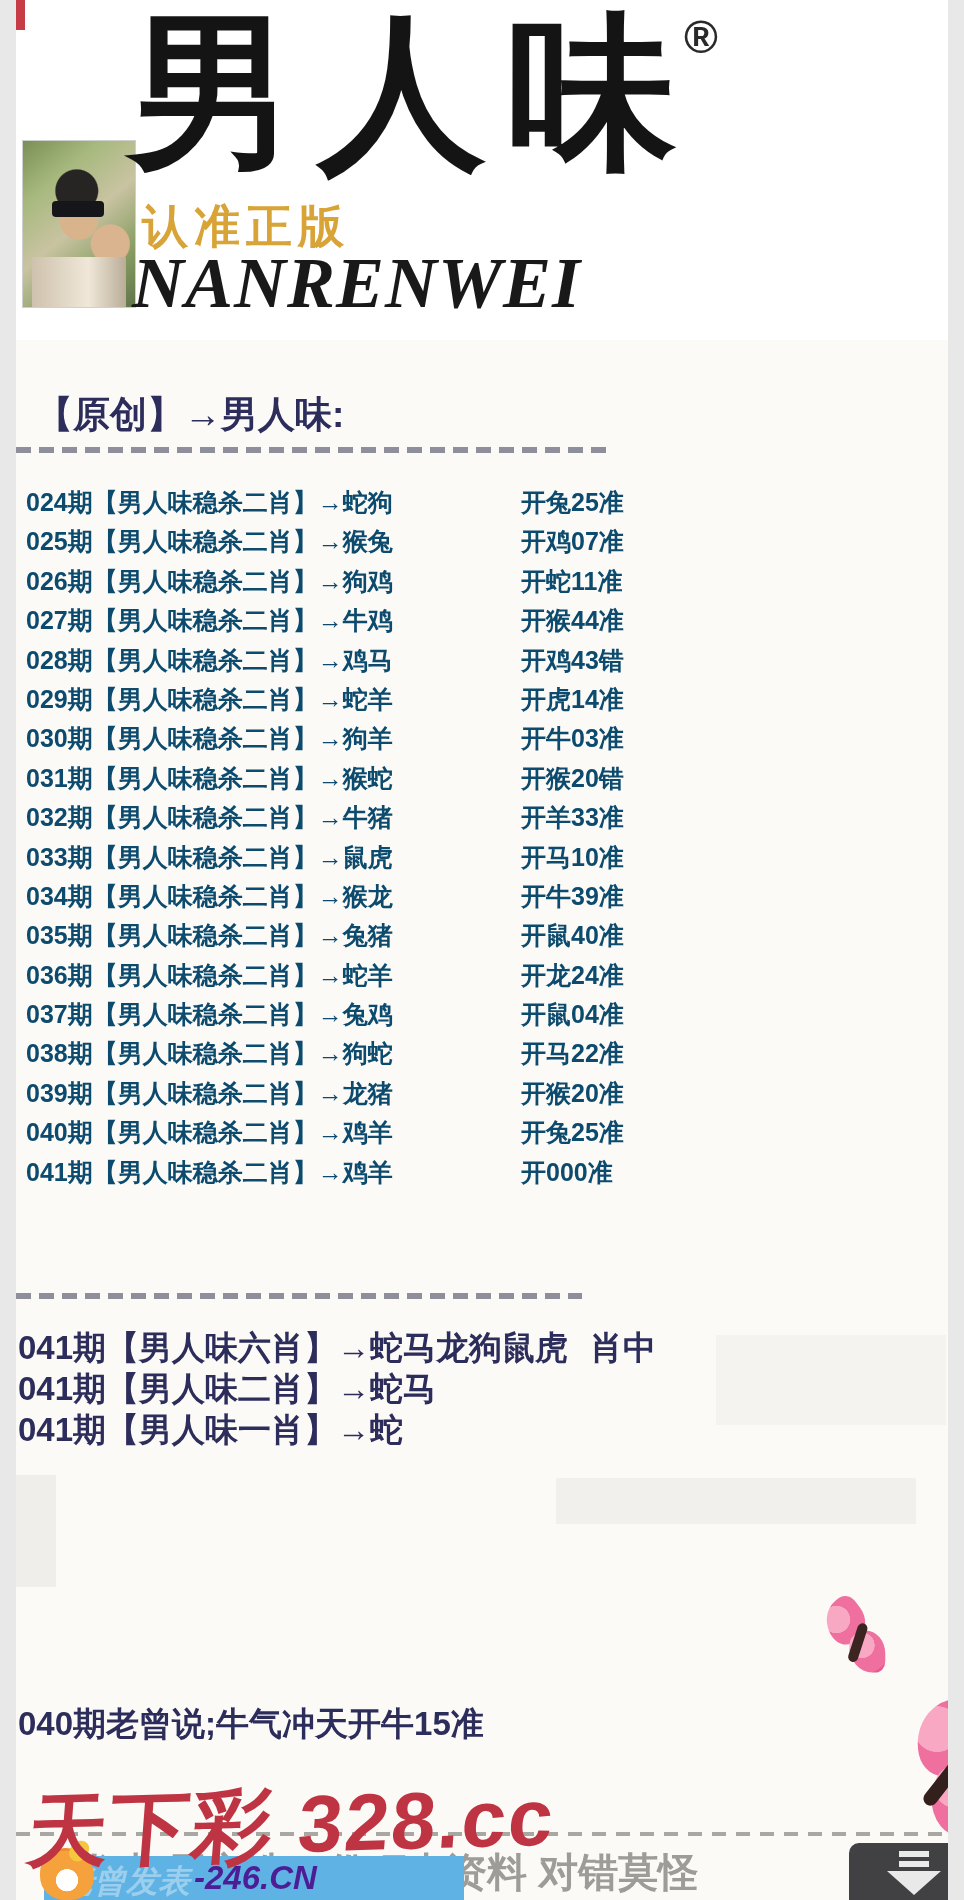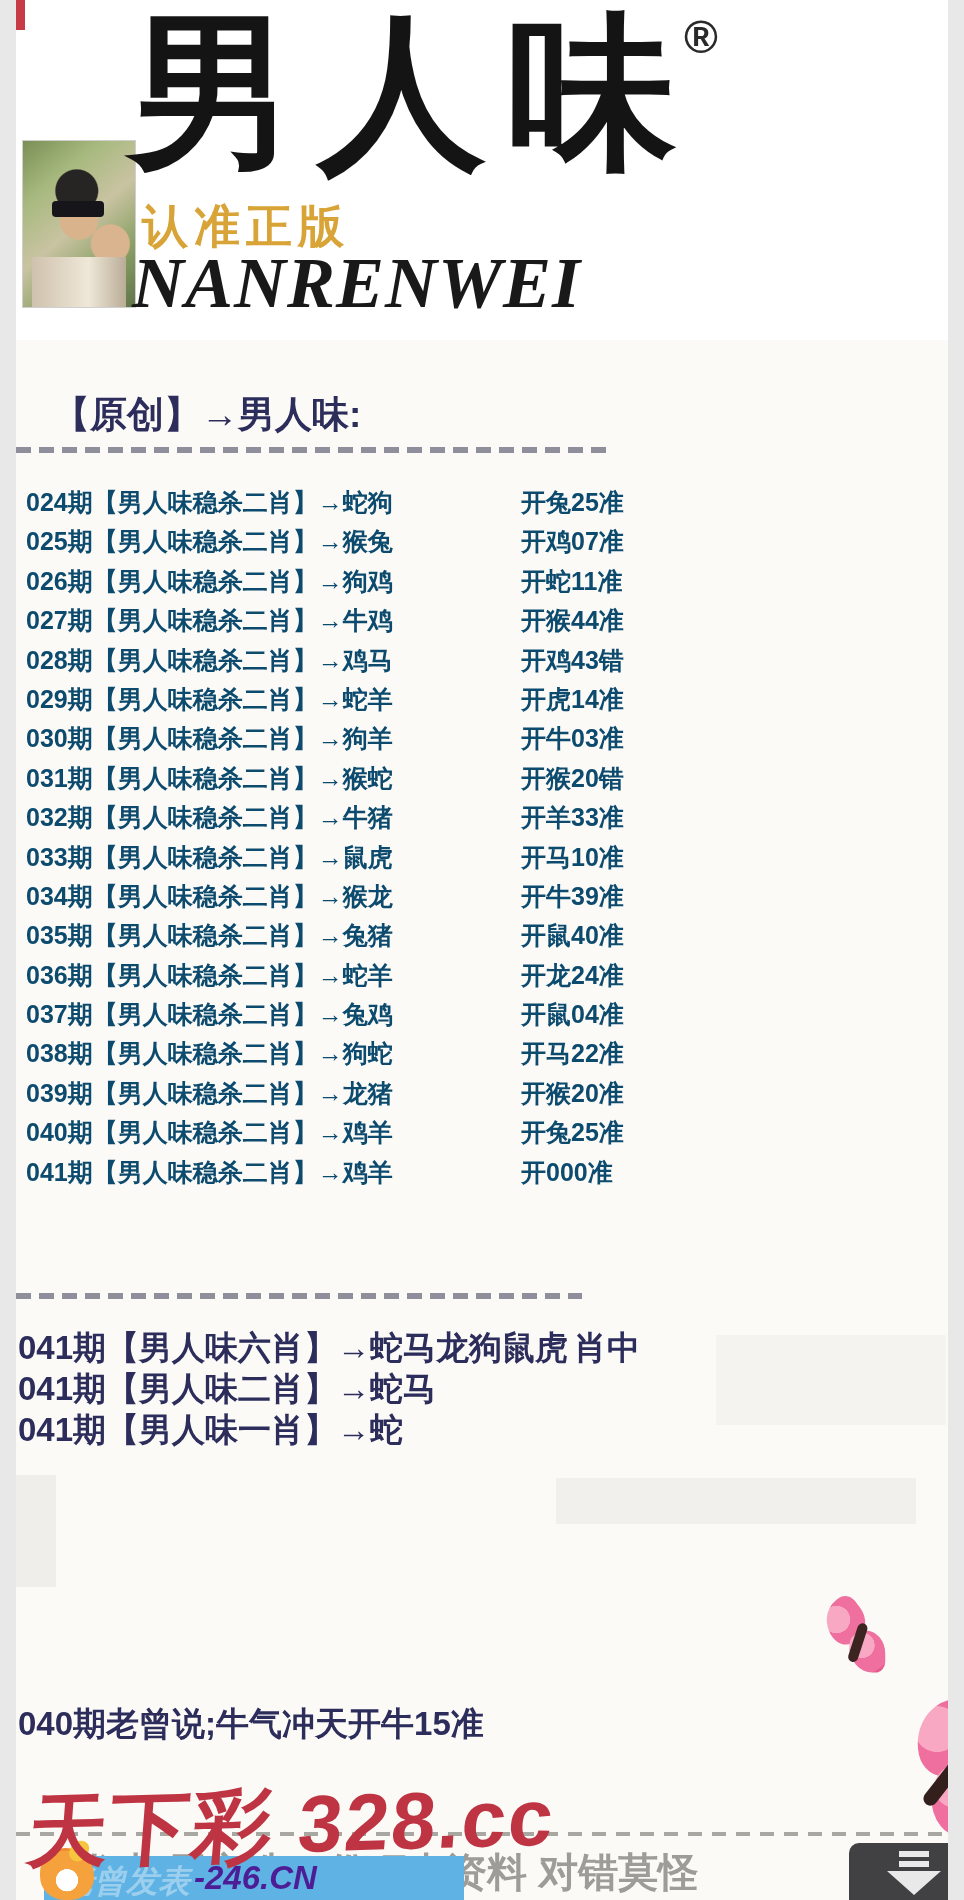--- a/index.html
+++ b/index.html
@@ -19,33 +19,33 @@
       radial-gradient(circle at 48% 30%, #262524 0 16%, transparent 17%),
       linear-gradient(140deg,#7a8f56 0%,#a7b97e 25%,#c9c3a2 50%,#8aa065 75%,#60744a 100%);
     border:1px solid #cfcfcf;
   }
   .photo .glasses{position:absolute;left:26%;top:36%;width:46%;height:10%;background:#15151a;border-radius:4px;}
   .photo .jacket{position:absolute;left:8%;top:70%;width:84%;height:30%;background:linear-gradient(90deg,#cfc2ad,#efe7d8 60%,#b9ad97);}
   .brand-title{position:absolute;left:112px;top:-18px;font-size:168px;font-weight:900;color:#141414;letter-spacing:22px;white-space:nowrap;}
   .reg-mark{position:absolute;left:668px;top:10px;font-size:46px;font-weight:700;color:#2a2a2a;}
   .brand-tagline{position:absolute;left:126px;top:196px;font-size:46px;font-weight:800;color:#d9a437;letter-spacing:6px;white-space:nowrap;}
   .brand-latin{position:absolute;left:116px;top:242px;font-size:72px;font-weight:900;color:#191919;font-family:"Liberation Serif","DejaVu Serif",serif;letter-spacing:1px;white-space:nowrap;font-style:italic;}
-  .intro{position:absolute;left:37px;top:390px;font-size:37px;font-weight:800;color:#2d2d5c;white-space:nowrap;}
+  .intro{position:absolute;left:20px;top:390px;font-size:37px;font-weight:800;color:#2d2d5c;white-space:nowrap;}
   .dashed1{position:absolute;left:0;top:447px;width:592px;height:6px;
     background:repeating-linear-gradient(90deg,#8f8f9c 0 15px,transparent 15px 23px);}
   .dashed2{position:absolute;left:0;top:1293px;width:566px;height:6px;
     background:repeating-linear-gradient(90deg,#8f8f9c 0 15px,transparent 15px 23px);}
   .dashed3{position:absolute;left:0;top:1832px;width:964px;height:4px;z-index:1;
     background:repeating-linear-gradient(90deg,#a9a7a2 0 14px,transparent 14px 24px);}
   .pred-list{position:absolute;left:10px;top:486px;width:944px;}
   .pred-row{position:relative;height:39.4px;font-size:25px;font-weight:800;color:#0c4a6e;white-space:nowrap;}
   .pred-row .result{position:absolute;left:495px;top:0;}
   .sec-list{position:absolute;left:2px;top:1326px;width:944px;}
   .sec-row{height:41px;font-size:33px;font-weight:800;color:#2d2d5c;white-space:nowrap;}
-  .sec-row .note{margin-left:6px;}
+  .sec-row .note{margin-left:22px;}
   .remark-list{position:absolute;left:2px;top:1702px;width:944px;}
   .remark-row{height:41px;font-size:33px;font-weight:800;color:#2d2d5c;white-space:nowrap;}
   .ghost-block{position:absolute;background:#efeeea;}
   .gb1{left:0;top:1475px;width:40px;height:112px;}
   .gb2{left:540px;top:1478px;width:360px;height:46px;background:#f1f0ec;}
   .gb3{left:700px;top:1335px;width:230px;height:90px;background:#f4f3ef;}
   .gray-line{position:absolute;left:60px;top:1845px;font-size:40px;font-weight:800;color:#9d9c98;white-space:nowrap;z-index:0;}
   .blue-box{position:absolute;left:28px;top:1856px;width:420px;height:44px;background:#5fb2e4;z-index:2;}
   .blue-box .ghost{position:absolute;left:18px;top:4px;font-size:32px;font-weight:800;font-style:italic;color:rgba(255,255,255,.38);white-space:nowrap;}
   .blue-box .site{position:absolute;left:150px;top:3px;font-size:33px;font-weight:800;font-style:italic;color:#4c1d95;white-space:nowrap;}

